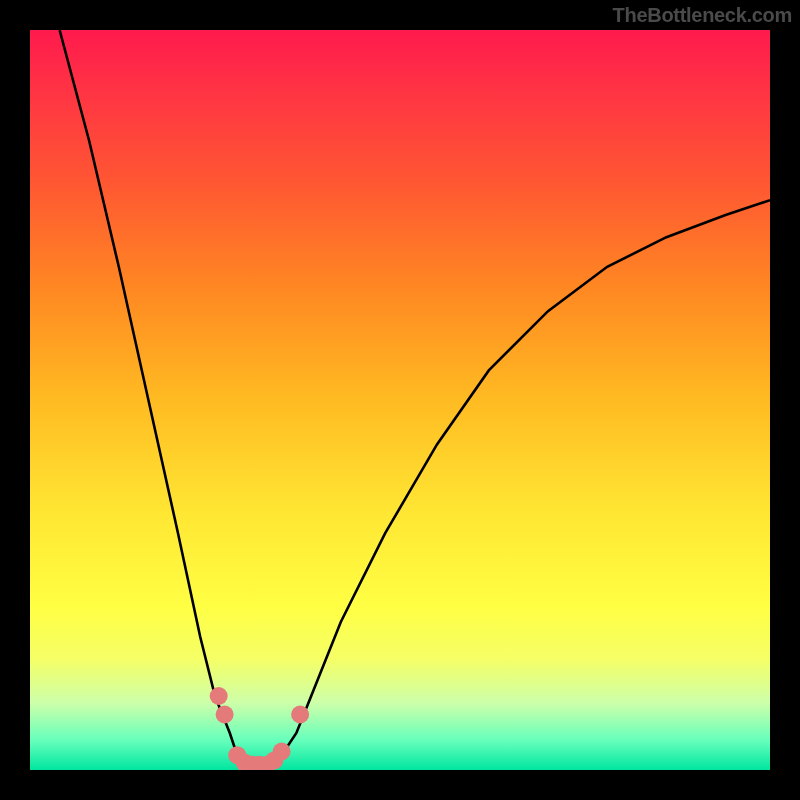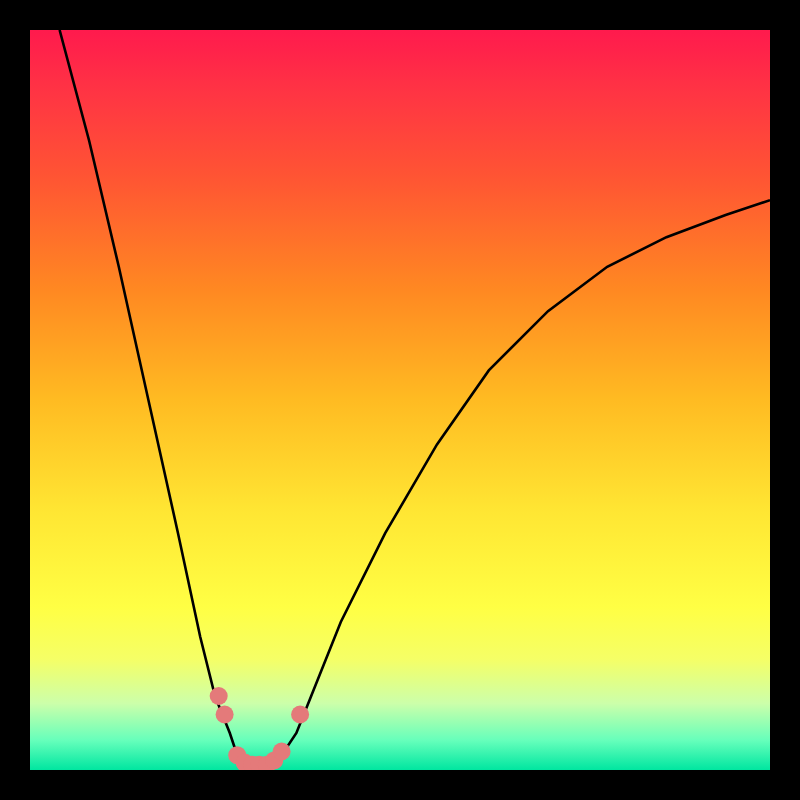--- a/index.html
+++ b/index.html
@@ -61,13 +61,14 @@
           <circle cx="214.60" cy="732.60" r="9" fill="#e47a7a"></circle>
           <circle cx="222.00" cy="734.82" r="9" fill="#e47a7a"></circle>
           <circle cx="229.40" cy="734.82" r="9" fill="#e47a7a"></circle>
           <circle cx="236.80" cy="734.82" r="9" fill="#e47a7a"></circle>
           <circle cx="244.20" cy="730.38" r="9" fill="#e47a7a"></circle>
           <circle cx="251.60" cy="721.50" r="9" fill="#e47a7a"></circle>
           <circle cx="270.10" cy="684.50" r="9" fill="#e47a7a"></circle>
         </g>
     </svg>
   </div>
+  <div class="attribution">TheBottleneck.com</div>
 </div>
 
 </body></html>

